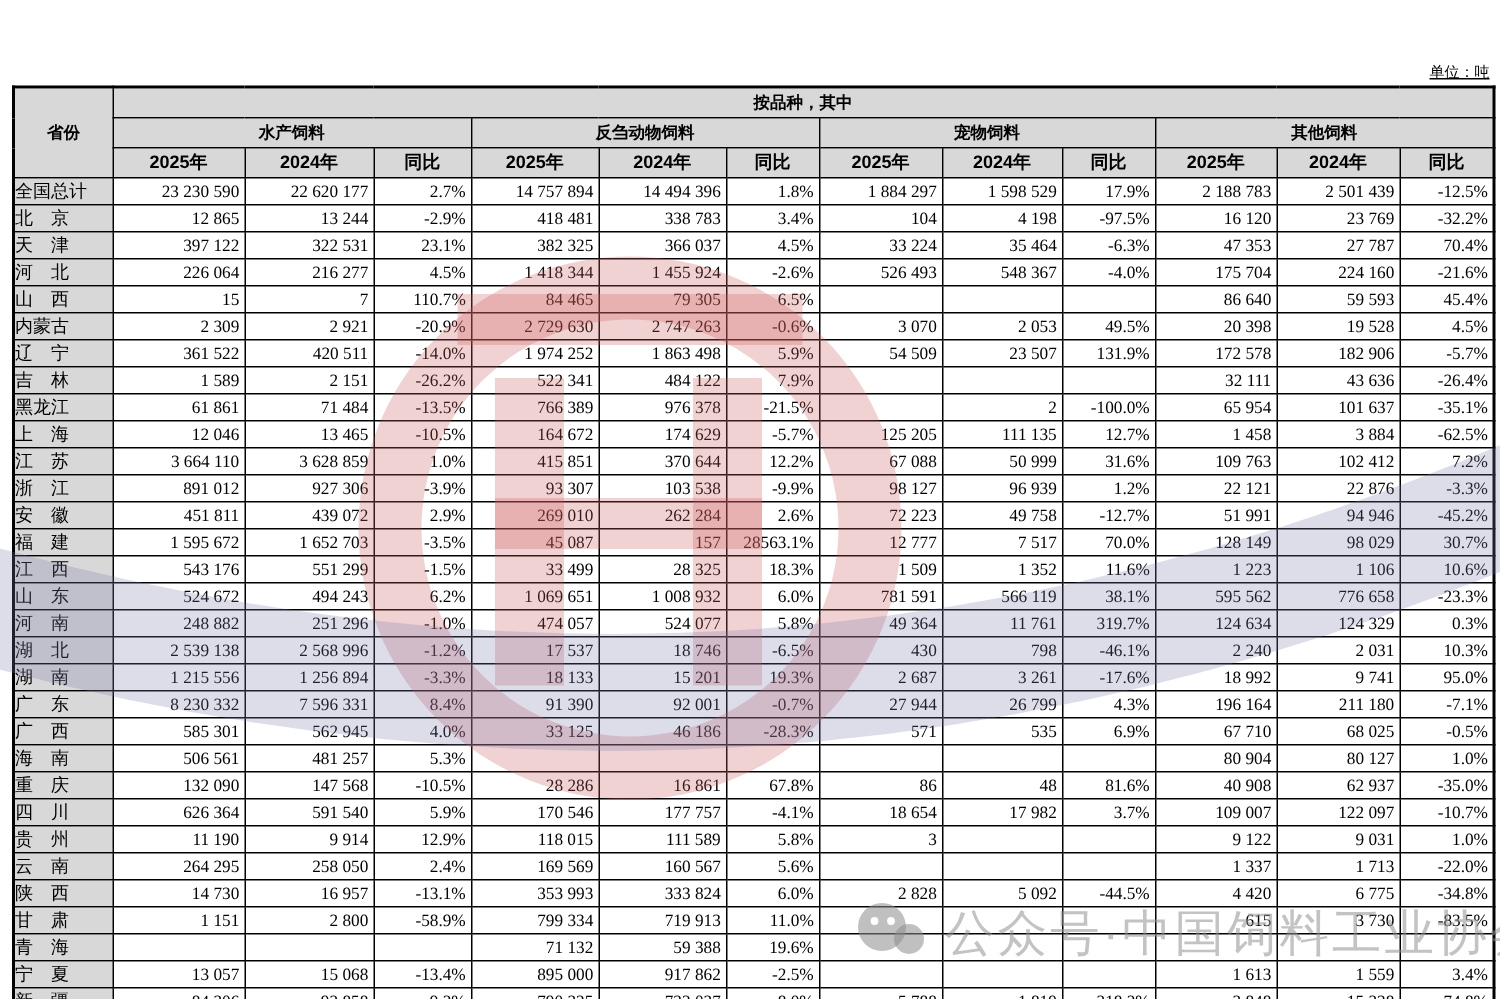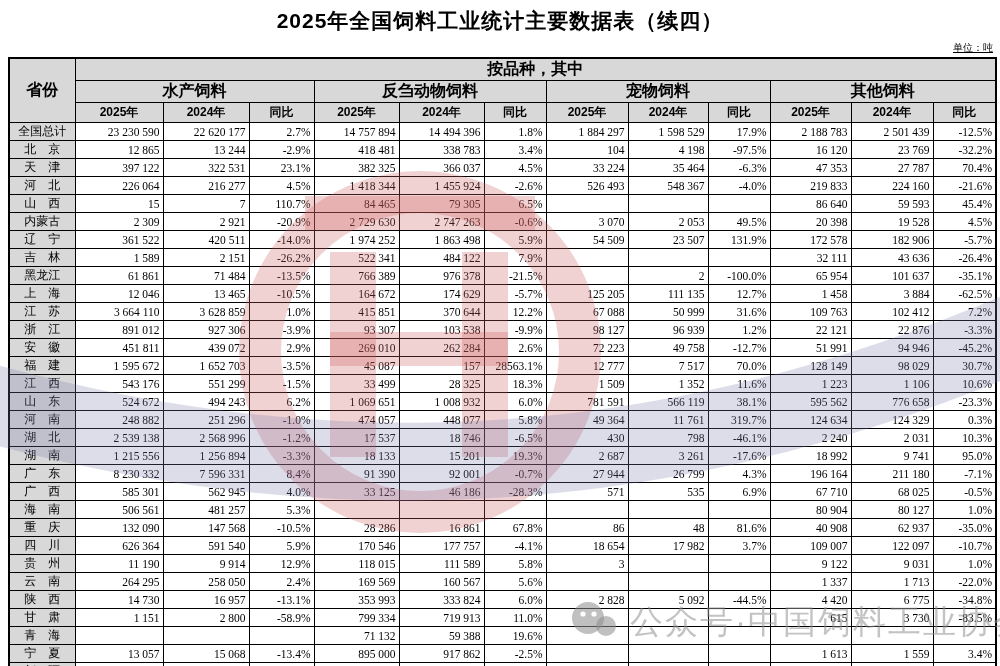--- a/index.html
+++ b/index.html
@@ -5,33 +5,32 @@
   html,body{margin:0;padding:0;background:#fff;}
   .page{position:relative;width:1000px;height:666px;background:#fff;overflow:hidden;
         font-family:"Liberation Serif", serif;color:#000;}
   .title{position:absolute;top:7px;left:0;width:100%;text-align:center;
          font-family:"Liberation Sans", sans-serif;font-weight:bold;font-size:21px;letter-spacing:1px;}
   .unit{position:absolute;top:41px;right:7px;font-size:10px;text-decoration:underline;}
   table.feed{position:absolute;top:57px;left:8px;width:987px;border-collapse:collapse;
              table-layout:fixed;border:2px solid #000;}
   table.feed th, table.feed td{border:1px solid #000;overflow:hidden;white-space:nowrap;}
   thead th{background:#d8d8d8;font-family:"Liberation Sans", sans-serif;
-           font-weight:bold;font-size:16px;height:19px;padding:0;text-align:center;}
+           font-weight:bold;font-size:11px;height:19px;padding:0;text-align:center;}
   thead tr.years th{font-size:12px;height:19px;margin-left:35px;}
   tbody td{font-size:11.5px;height:16.8px;padding:0 3px 0 0;text-align:right;
            font-family:"Liberation Serif", serif;}
-  tbody td.prov{background:#d8d8d8;text-align:center;padding:0;font-size:12px;}
+  tbody td.prov{background:#d8d8d8;text-align:left;padding:0;font-size:12px;}
   .wm{position:absolute;top:0;left:0;pointer-events:none;}
 </style>
 </head>
 <body>
 
 <div class="page">
 
-  <div class="title">2025年全国饲料工业统计主要数据表（续四）</div>
   <div class="unit">单位：吨</div>
 
   <table class="feed">
     <colgroup>
       <col style="width:66px">
         <col style="width:88px">
         <col style="width:86px">
         <col style="width:65px">
       <col style="width:85px">
         <col style="width:85px">
@@ -119,21 +118,21 @@
           <td class="prov">河　北</td>
           <td>226 064</td>
           <td>216 277</td>
           <td>4.5%</td>
           <td>1 418 344</td>
           <td>1 455 924</td>
           <td>-2.6%</td>
           <td>526 493</td>
           <td>548 367</td>
           <td>-4.0%</td>
-          <td>219 833</td>
+          <td>175 704</td>
           <td>224 160</td>
           <td>-21.6%</td>
         </tr>
         <tr>
           <td class="prov">山　西</td>
           <td>15</td>
           <td>7</td>
           <td>110.7%</td>
           <td>84 465</td>
           <td>79 305</td>
@@ -309,21 +308,21 @@
           <td>595 562</td>
           <td>776 658</td>
           <td>-23.3%</td>
         </tr>
         <tr>
           <td class="prov">河　南</td>
           <td>248 882</td>
           <td>251 296</td>
           <td>-1.0%</td>
           <td>474 057</td>
-          <td>448 077</td>
+          <td>524 077</td>
           <td>5.8%</td>
           <td>49 364</td>
           <td>11 761</td>
           <td>319.7%</td>
           <td>124 634</td>
           <td>124 329</td>
           <td>0.3%</td>
         </tr>
         <tr>
           <td class="prov">湖　北</td>

